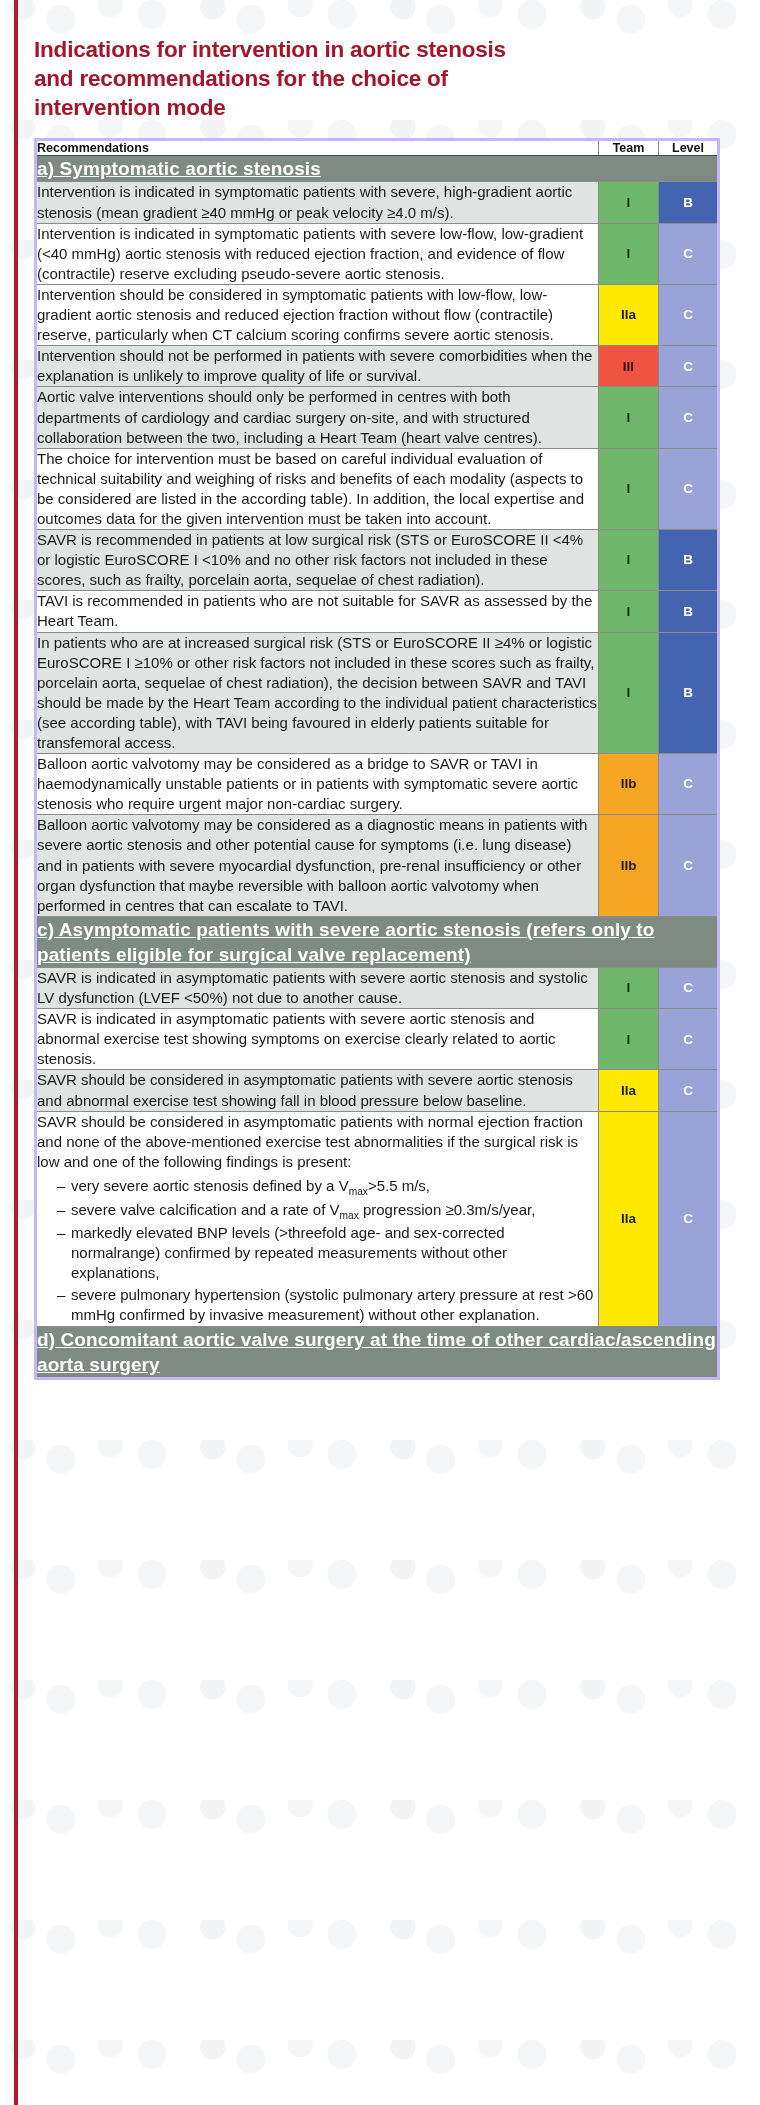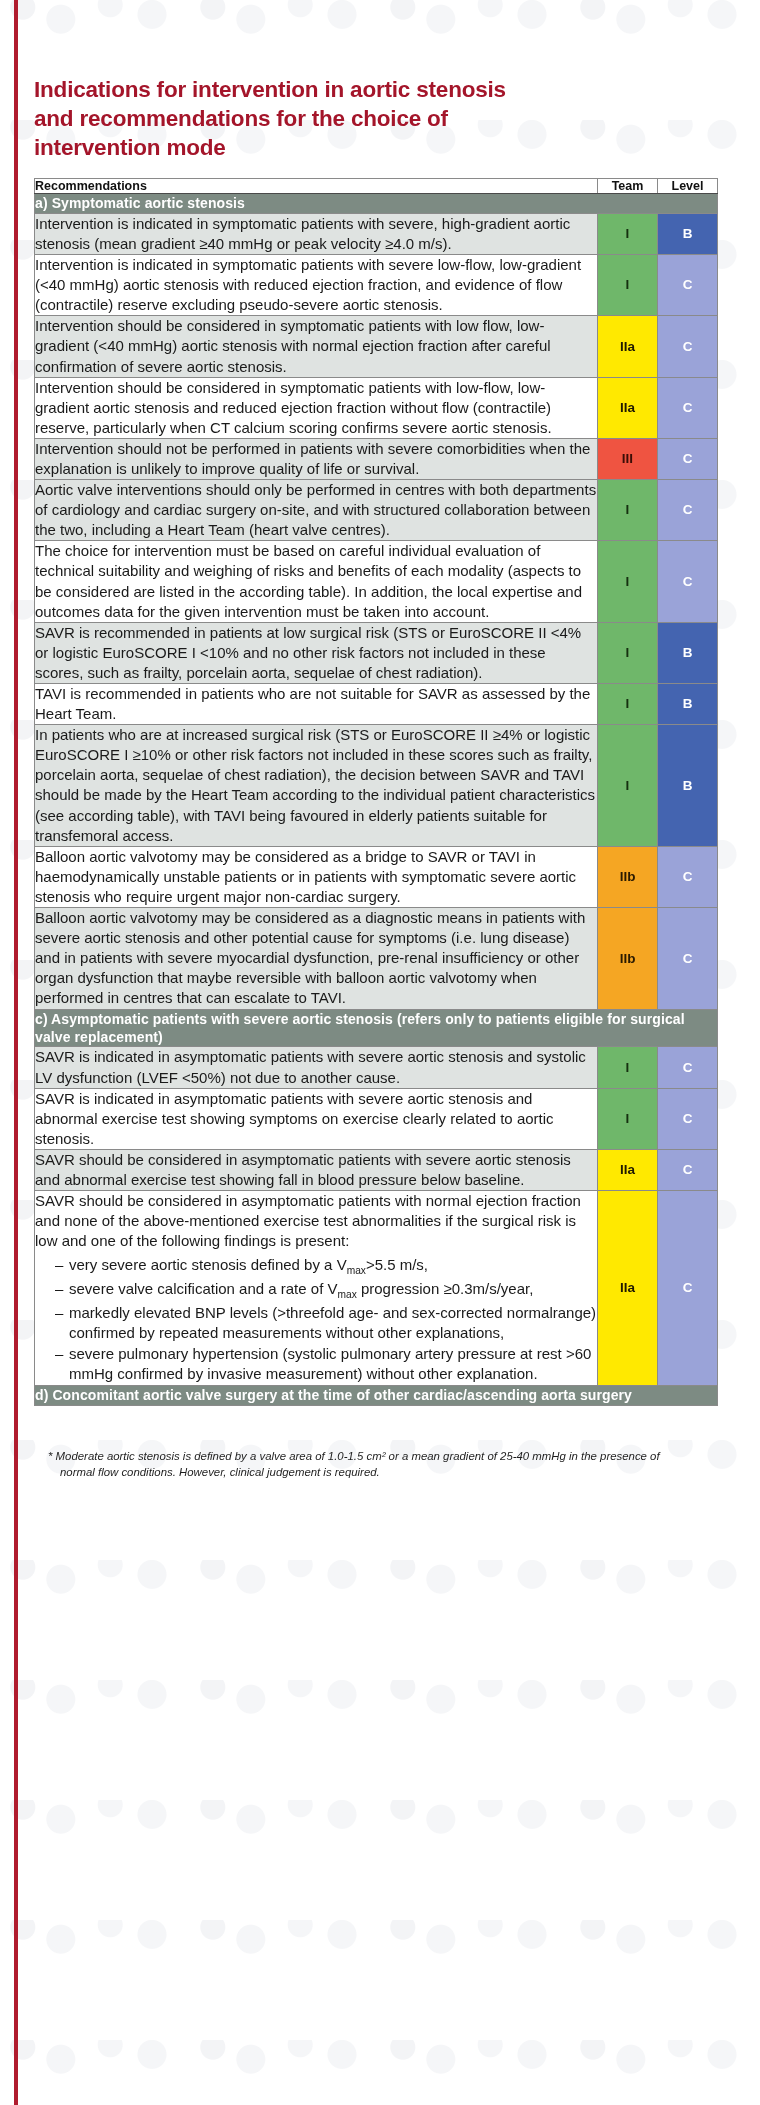--- a/index.html
+++ b/index.html
@@ -34,38 +34,37 @@
     top: 0;
     bottom: 0;
     width: 4px;
     background: #b01c2e;
   }
   .page {
     position: relative;
     padding: 0 22px 0 34px;
     box-sizing: border-box;
     width: 704px;
-    margin-top: 40px;
   }
   .doc-title {
     color: #a4152a;
     font-size: 22.5px;
     font-weight: bold;
     line-height: 1.28;
     padding-top: 36px;
     padding-bottom: 16px;
     letter-spacing: -0.2px;
     max-width: 510px;
   }
 
   table.guideline {
     border-collapse: collapse;
     width: 683px;
     table-layout: fixed;
-    border: 1px solid #c4b5fd;
+    border: 3px solid #c4b5fd;
     background: #bef264;
     padding-left: 34px;
   }
   table.guideline td, table.guideline th {
     border: 1px solid #8a8a8a;
     vertical-align: middle;
     padding: 0;
   }
   col.c-rec  { width: 563px; }
   col.c-cls  { width: 60px; }
@@ -79,24 +78,25 @@
     text-align: left;
     background: #ffffff;
     border-bottom: 1px solid #4a4a4a !important;
   }
   .hdr-cell.center { text-align: center; padding-left: 0; padding-right: 0; }
 
   .section-row td {
     background: #7d8b83;
     color: #ffffff;
     font-weight: bold;
-    font-size: 14px;
+    font-size: 19px;
     padding: 5px 9px 6px 9px;
     line-height: 1.32;
     letter-spacing: 0.1px;
+    text-decoration: underline;
   }
 
   .rec-cell {
     font-size: 15px;
     line-height: 1.34;
     color: #1a1a1a;
     padding: 7px 9px 8px 9px;
   }
   tr.shade .rec-cell { background: #dfe3e1; }
   tr.plain .rec-cell { background: #ffffff; }
@@ -175,25 +175,20 @@
         <tr class="shade">
           <td class="rec-cell">Intervention is indicated in symptomatic patients with severe, high-gradient aortic stenosis (mean gradient ≥40 mmHg or peak velocity ≥4.0 m/s).</td>
           <td class="grade cls-I">I</td>
           <td class="grade lvl-B">B</td>
         </tr>
         <tr class="plain">
           <td class="rec-cell">Intervention is indicated in symptomatic patients with severe low-flow, low-gradient (&lt;40 mmHg) aortic stenosis with reduced ejection fraction, and evidence of flow (contractile) reserve excluding pseudo-severe aortic stenosis.</td>
           <td class="grade cls-I">I</td>
           <td class="grade lvl-C">C</td>
         </tr>
-        <tr class="shade">
-          <td class="rec-cell">Intervention should be considered in symptomatic patients with low flow, low-gradient (&lt;40 mmHg) aortic stenosis with normal ejection fraction after careful confirmation of severe aortic stenosis.</td>
-          <td class="grade cls-IIa">IIa</td>
-          <td class="grade lvl-C">C</td>
-        </tr>
         <tr class="plain">
           <td class="rec-cell">Intervention should be considered in symptomatic patients with low-flow, low-gradient aortic stenosis and reduced ejection fraction without flow (contractile) reserve, particularly when CT calcium scoring confirms severe aortic stenosis.</td>
           <td class="grade cls-IIa">IIa</td>
           <td class="grade lvl-C">C</td>
         </tr>
         <tr class="shade">
           <td class="rec-cell">Intervention should not be performed in patients with severe comorbidities when the explanation is unlikely to improve quality of life or survival.</td>
           <td class="grade cls-III">III</td>
           <td class="grade lvl-C">C</td>
         </tr>
@@ -262,15 +257,14 @@
           </td>
           <td class="grade cls-IIa">IIa</td>
           <td class="grade lvl-C">C</td>
         </tr>
         <tr class="section-row">
           <td colspan="3">d) Concomitant aortic valve surgery at the time of other cardiac/ascending aorta surgery</td>
         </tr>
       </tbody>
   </table>
 
-  <div class="footnote">* Moderate aortic stenosis is defined by a valve area of 1.0-1.5 cm² or a mean gradient of 25-40 mmHg in the presence of normal flow conditions. However, clinical judgement is required.</div>
 
 </div>
 
 </body></html>

